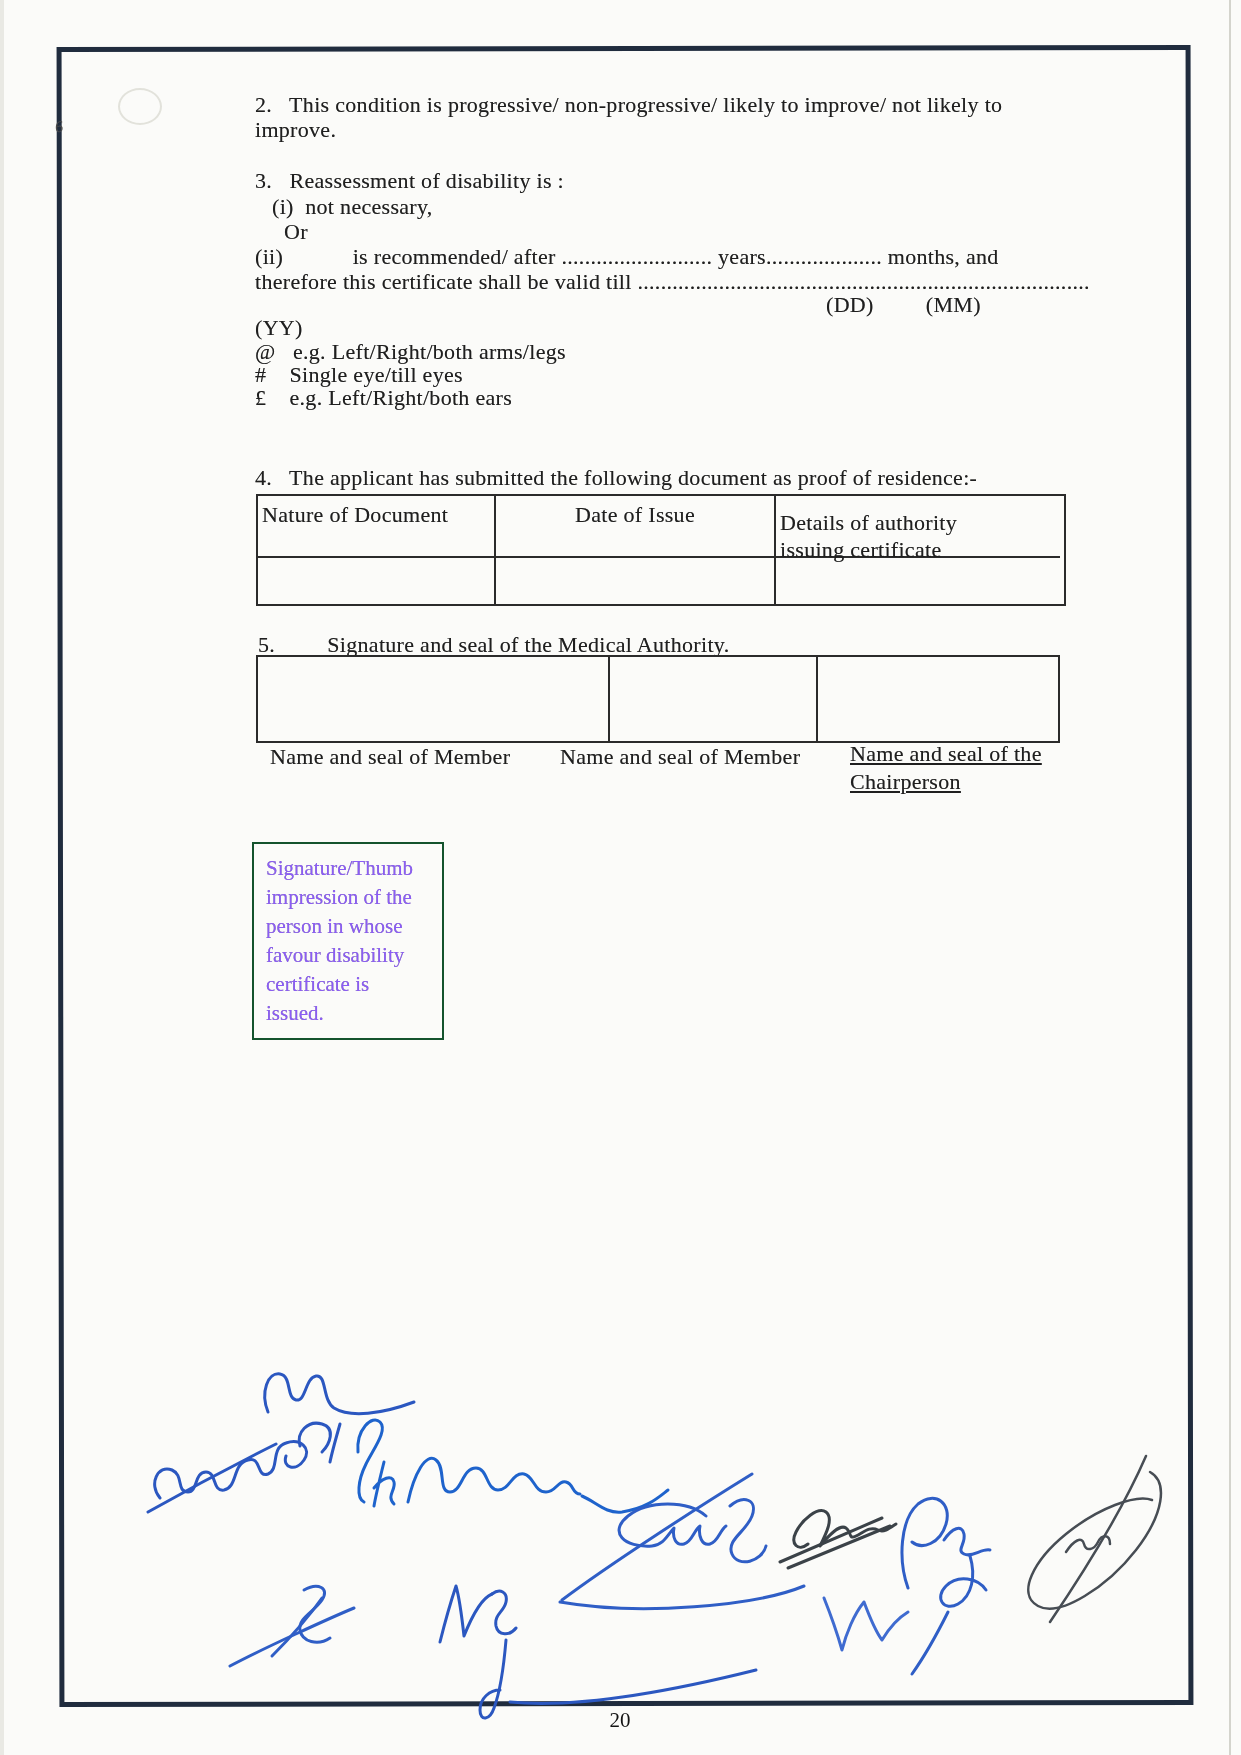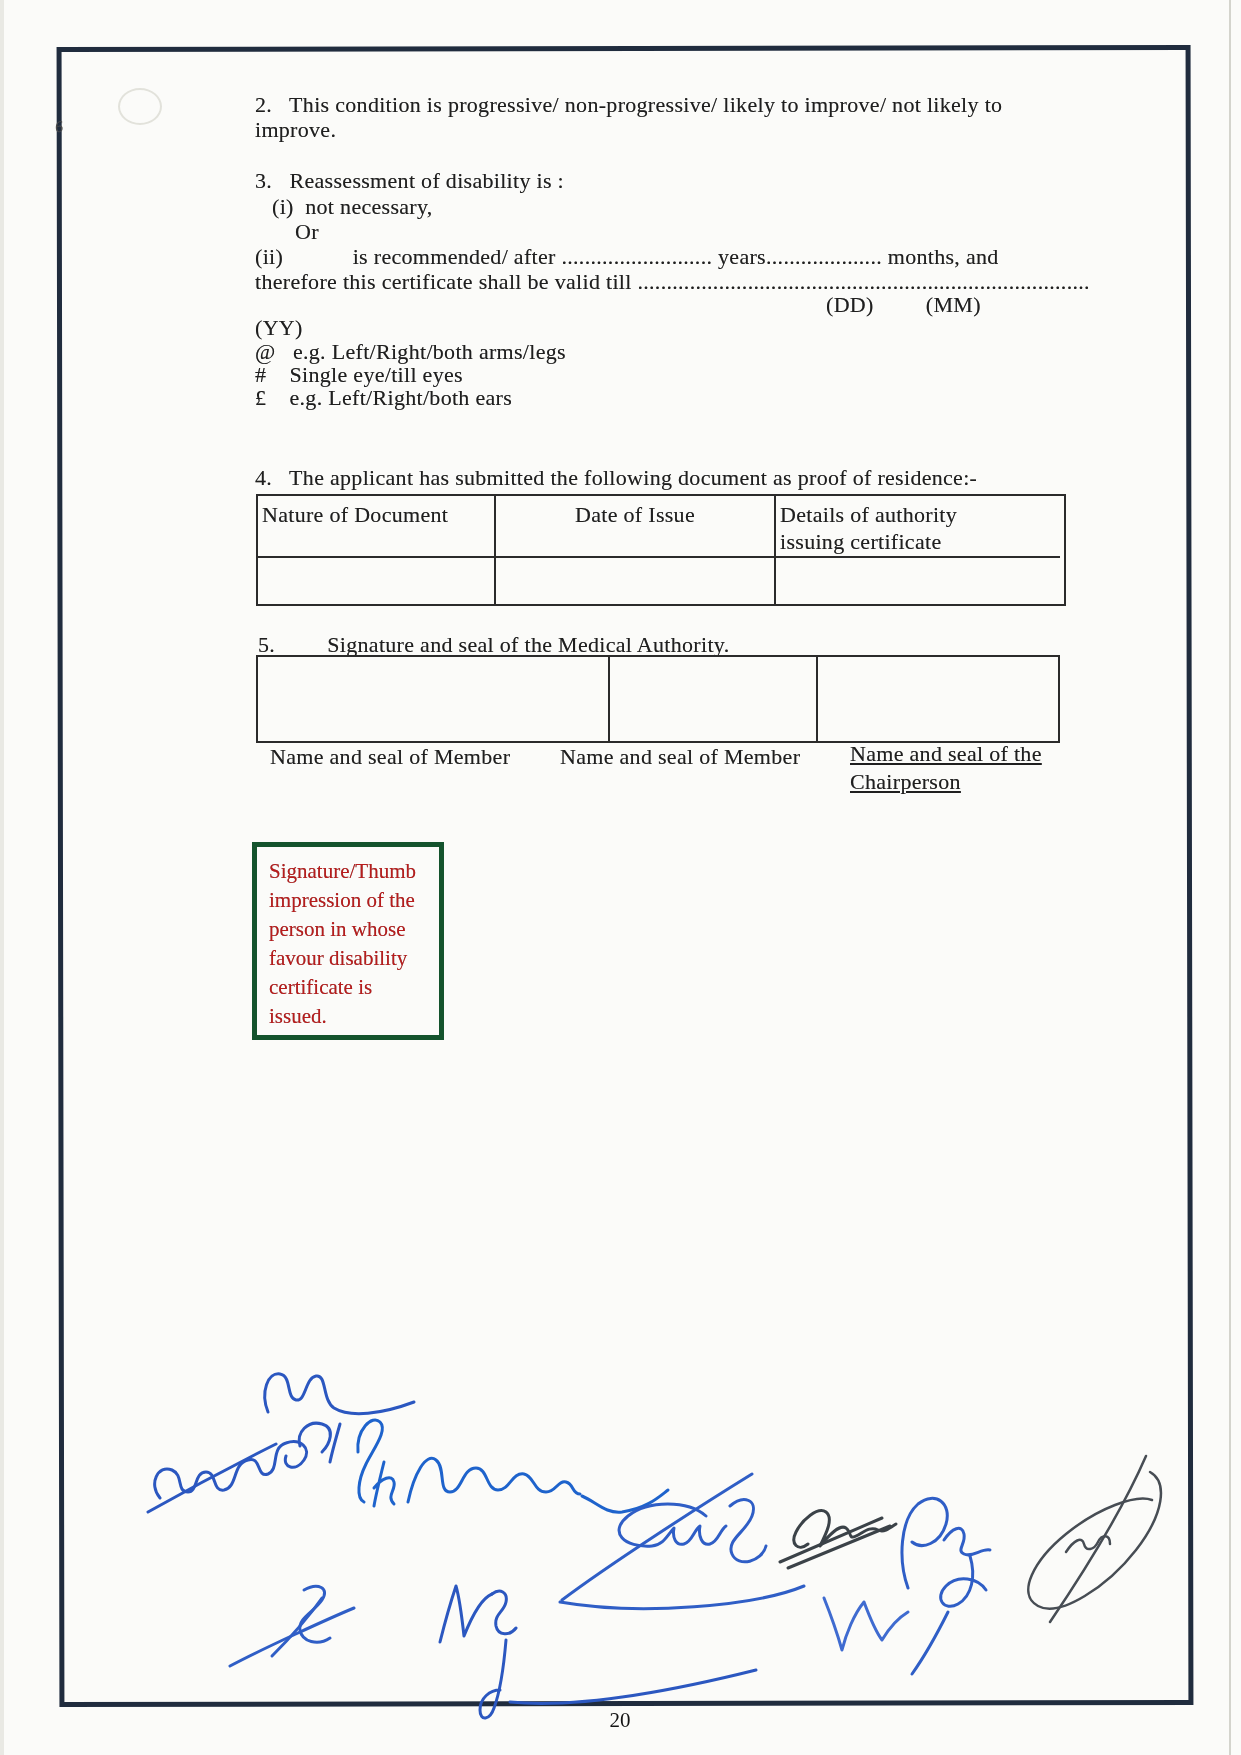--- a/index.html
+++ b/index.html
@@ -28,27 +28,27 @@
     letter-spacing:0.3px;white-space:pre;text-shadow:0 0 0.5px rgba(20,20,20,0.45);
   }
   .wrap{white-space:pre-wrap;}
   .tbl{position:absolute;display:grid;border:2px solid #2b2b2b;background:transparent;}
   .tbl .cell{
     border-right:2px solid #2b2b2b;border-bottom:2px solid #2b2b2b;
     box-sizing:border-box;padding:5px 4px;color:#1f1f1f;font-size:22px;
     line-height:27px;letter-spacing:0.3px;white-space:pre;
     text-shadow:0 0 0.5px rgba(20,20,20,0.45);
   }
-  .tbl .cell.last{border-right:none;}
+  .tbl .cell.last{border-right:none;margin-top:8px;}
   .tbl .cell.bottom{border-bottom:none;}
   .tbl .center{text-align:center;}
   .thumb-box{
     position:absolute;left:252px;top:842px;width:192px;height:198px;
-    border:5px solid #14532d;box-sizing:border-box;padding:10px 12px;
-    color:#b91c1c;font-size:21px;line-height:29px;white-space:pre;
+    border:2px solid #14532d;box-sizing:border-box;padding:10px 12px;
+    color:#8b5cf6;font-size:21px;line-height:29px;white-space:pre;
     text-shadow:0 0 0.5px rgba(20,20,20,0.45);
   }
   .pageno{
     position:absolute;left:575px;top:1708px;width:90px;text-align:center;
     font-size:21px;color:#141414;
   }
   .sigs{position:absolute;left:0;top:0;pointer-events:none;}
   .sigs path{fill:none;stroke-linecap:round;stroke-linejoin:round;}
 </style>
 </head>
@@ -57,21 +57,21 @@
 <div class="edge-left"></div>
 <div class="edge-right"></div>
 <div class="frame"></div>
 <div class="ring"></div>
 <div class="edge-mark">6</div>
 
 <div class="t wrap" style="left:255px;top:92px;width:920px;">2.   This condition is progressive/ non-progressive/ likely to improve/ not likely to
 improve.</div>
 <div class="t" style="left:255px;top:168px;">3.   Reassessment of disability is :</div>
 <div class="t" style="left:272px;top:194px;">(i)  not necessary,</div>
-<div class="t" style="left:295px;top:219px;">Or</div>
+<div class="t" style="left:284px;top:219px;">Or</div>
 <div class="t" style="left:255px;top:244px;">(ii)            is recommended/ after .......................... years.................... months, and</div>
 <div class="t" style="left:255px;top:269px;">therefore this certificate shall be valid till ..............................................................................</div>
 <div class="t" style="left:826px;top:292px;">(DD)         (MM)</div>
 <div class="t" style="left:255px;top:315px;">(YY)</div>
 <div class="t" style="left:255px;top:339px;">@   e.g. Left/Right/both arms/legs</div>
 <div class="t" style="left:255px;top:362px;">#    Single eye/till eyes</div>
 <div class="t" style="left:255px;top:385px;">£    e.g. Left/Right/both ears</div>
 <div class="t" style="left:255px;top:465px;">4.   The applicant has submitted the following document as proof of residence:-</div>
 
 <div class="tbl" style="left:256px;top:494px;width:806px;grid-template-columns:238px 280px 284px;grid-template-rows:62px 46px;">

